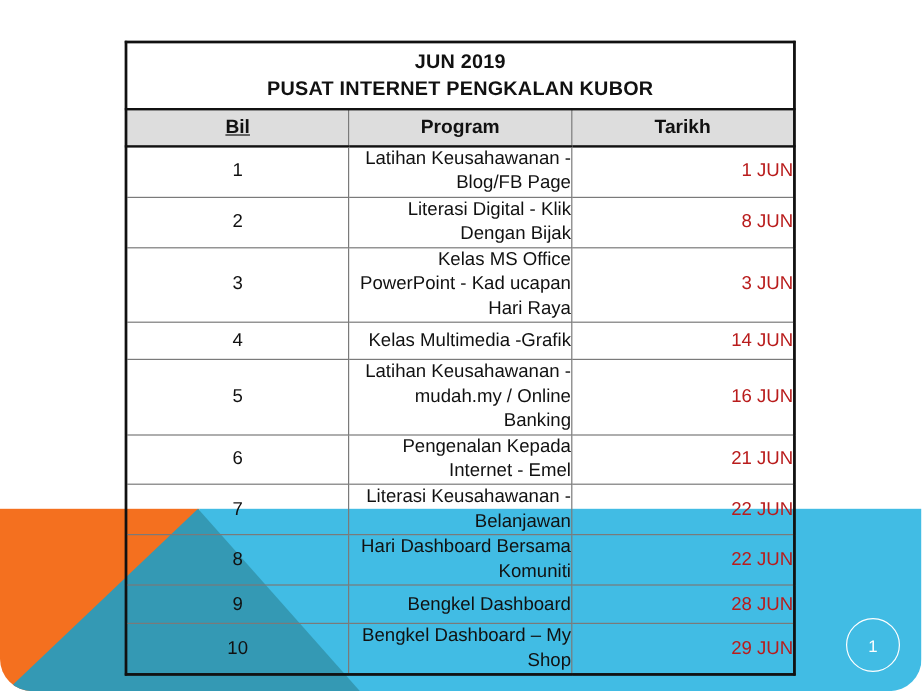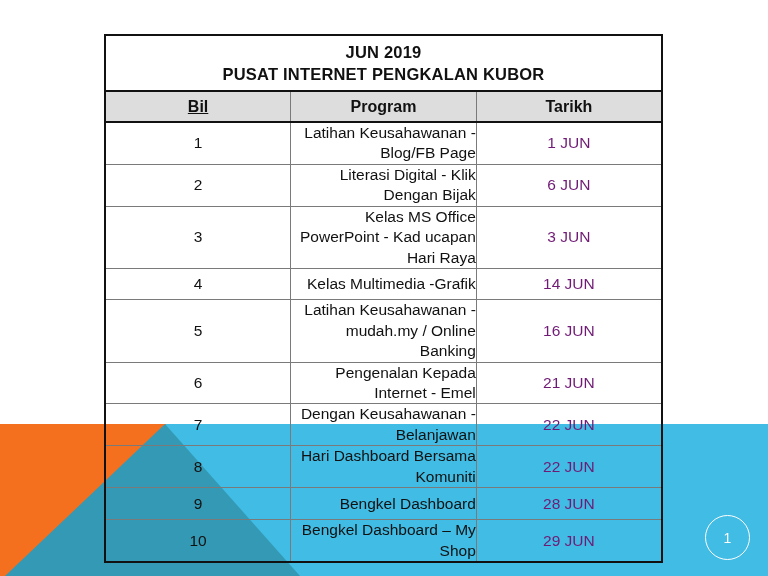--- a/index.html
+++ b/index.html
@@ -14,20 +14,21 @@
     font-family: "Liberation Sans", sans-serif;
     overflow: hidden;
   }
 
   #slide {
     position: relative;
     width: 768px;
     height: 576px;
     background: #ffffff;
     overflow: hidden;
+    border-radius: 27px;
   }
 
   
   #decor {
     position: absolute;
     left: 0;
     top: 0;
     width: 768px;
     height: 576px;
     z-index: 0;
@@ -123,24 +124,24 @@
     width: 353px;
     text-align: right;
     vertical-align: middle;
     font-size: 15.5px;
     color: #111111;
     padding: 2px 0 2px 10px;
     line-height: 1.32;
   }
   td.c-tarikh {
     width: 133px;
-    text-align: center;
+    text-align: right;
     vertical-align: middle;
     font-size: 15.5px;
-    color: #701a75;
+    color: #b91c1c;
     border-right: 2.5px solid #111111 !important;
   }
   th.c-bil { width: 73px; text-decoration: underline; }
   th.c-prog { width: 353px; }
   th.c-tarikh { width: 133px; margin-left: 24px; }
 
   tr.r-1 td, tr.r-2 td, tr.r-4 td, tr.r-6 td,
   tr.r-7 td, tr.r-8 td { height: 30px; }
   tr.r-3 td, tr.r-5 td { height: 54px; }
   tr.r-9 td, tr.r-10 td { height: 31px; }
@@ -197,21 +198,21 @@
         </tr>
 
         <tr class="r-1">
           <td class="c-bil">1</td>
           <td class="c-prog">Latihan Keusahawanan -Blog/FB Page</td>
           <td class="c-tarikh">1 JUN</td>
         </tr>
         <tr class="r-2">
           <td class="c-bil">2</td>
           <td class="c-prog">Literasi Digital - Klik Dengan Bijak</td>
-          <td class="c-tarikh">6 JUN</td>
+          <td class="c-tarikh">8 JUN</td>
         </tr>
         <tr class="r-3">
           <td class="c-bil">3</td>
           <td class="c-prog">Kelas MS Office PowerPoint - Kad ucapan Hari Raya</td>
           <td class="c-tarikh">3 JUN</td>
         </tr>
         <tr class="r-4">
           <td class="c-bil">4</td>
           <td class="c-prog">Kelas  Multimedia -Grafik</td>
           <td class="c-tarikh">14 JUN</td>
@@ -221,21 +222,21 @@
           <td class="c-prog">Latihan Keusahawanan - mudah.my / Online Banking</td>
           <td class="c-tarikh">16 JUN</td>
         </tr>
         <tr class="r-6">
           <td class="c-bil">6</td>
           <td class="c-prog">Pengenalan Kepada Internet - Emel</td>
           <td class="c-tarikh">21  JUN</td>
         </tr>
         <tr class="r-7">
           <td class="c-bil">7</td>
-          <td class="c-prog">Dengan Keusahawanan -Belanjawan</td>
+          <td class="c-prog">Literasi Keusahawanan -Belanjawan</td>
           <td class="c-tarikh">22 JUN</td>
         </tr>
         <tr class="r-8">
           <td class="c-bil">8</td>
           <td class="c-prog">Hari Dashboard Bersama Komuniti</td>
           <td class="c-tarikh">22 JUN</td>
         </tr>
         <tr class="r-9">
           <td class="c-bil">9</td>
           <td class="c-prog">Bengkel Dashboard</td>

